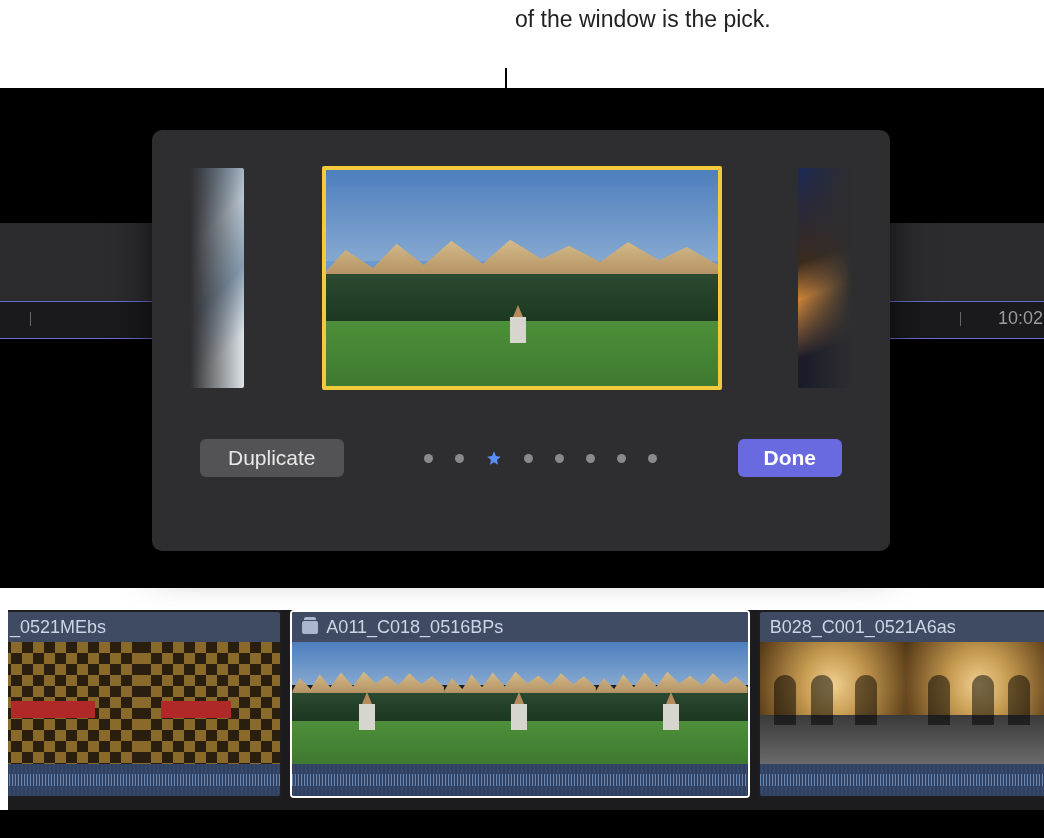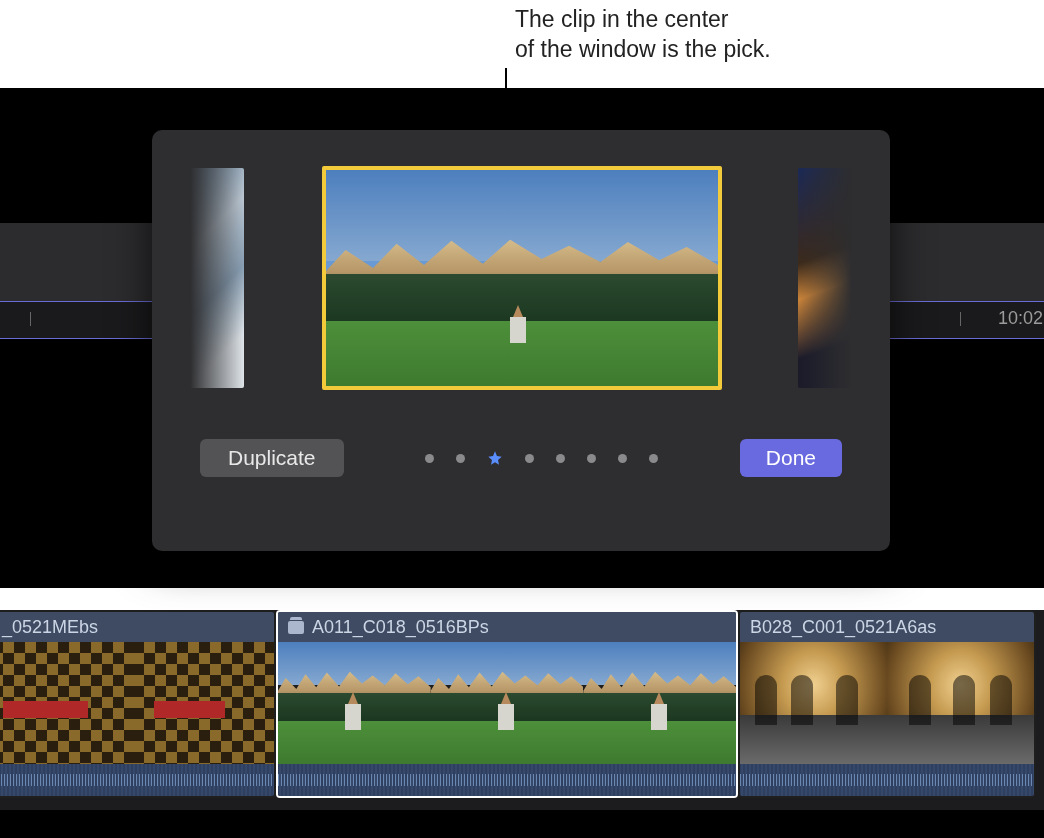--- a/index.html
+++ b/index.html
@@ -186,38 +186,39 @@
     .btn {
       height: 38px;
       padding: 0 28px;
       border-radius: 6px;
       font-size: 21px;
       font-weight: 400;
       border: none;
       cursor: pointer;
     }
     .btn-dup { background: #535355; color: #e8e8e8; }
-    .btn-done { background: #6a6ae0; color: #fff; padding: 0 26px; }
+    .btn-done { background: #6a6ae0; color: #fff; padding: 0 26px; font-weight: bold; }
     .spacer { flex: 1; }
     .dots { flex: 0 0 auto; display: flex; gap: 22px; align-items: center; }
     .dot {
       width: 9px; height: 9px; border-radius: 50%;
       background: #8a8a8c;
     }
     .star { width: 16px; height: 16px; color:#5a8eff; }
 
     
     .browser {
       position: absolute;
       top: 610px;
-      left: 0;
+      left: 8px;
       right: 0;
       height: 200px;
       background: #1c1c1e;
       display: flex;
+      gap: 8px;
       padding: 0;
       overflow: hidden;
     }
     .clip-card {
       position: relative;
       height: 188px;
       display: flex;
       flex-direction: column;
       border: 2px solid transparent;
       border-radius: 4px;
@@ -279,21 +280,20 @@
 
     .bottom-black {
       position:absolute; top:810px; left:0; right:0; height:28px; background:#000;
     }
   </style>
 </head>
 <body>
 
 <div class="annotation-wrap">
   <div class="annotation-text">
-    <div>The clip in the center</div>
     <div>of the window is the pick.</div>
   </div>
   <div class="annotation-line"></div>
 </div>
 
 <div class="editor-stage">
   <div class="editor-top-strip"></div>
   <div class="timeline-ruler">
     <div class="ruler-tick" style="left:30px;"></div>
     <div class="ruler-tick" style="left:960px;"></div>

